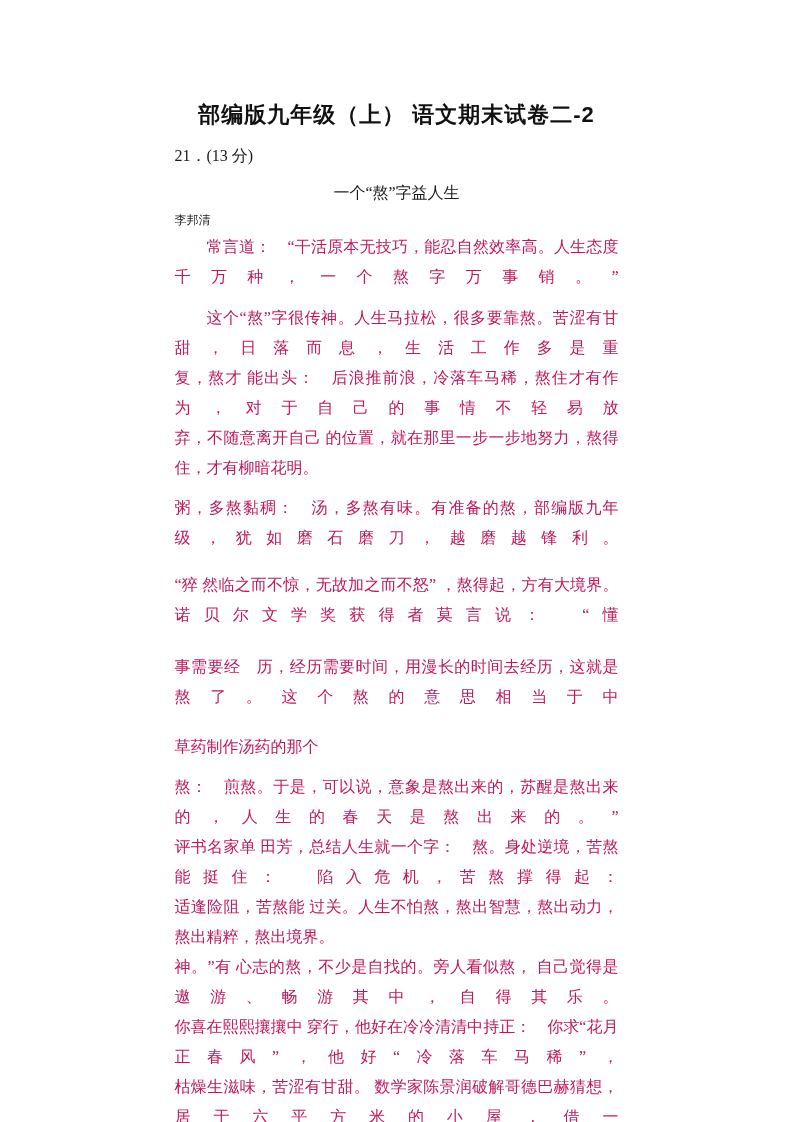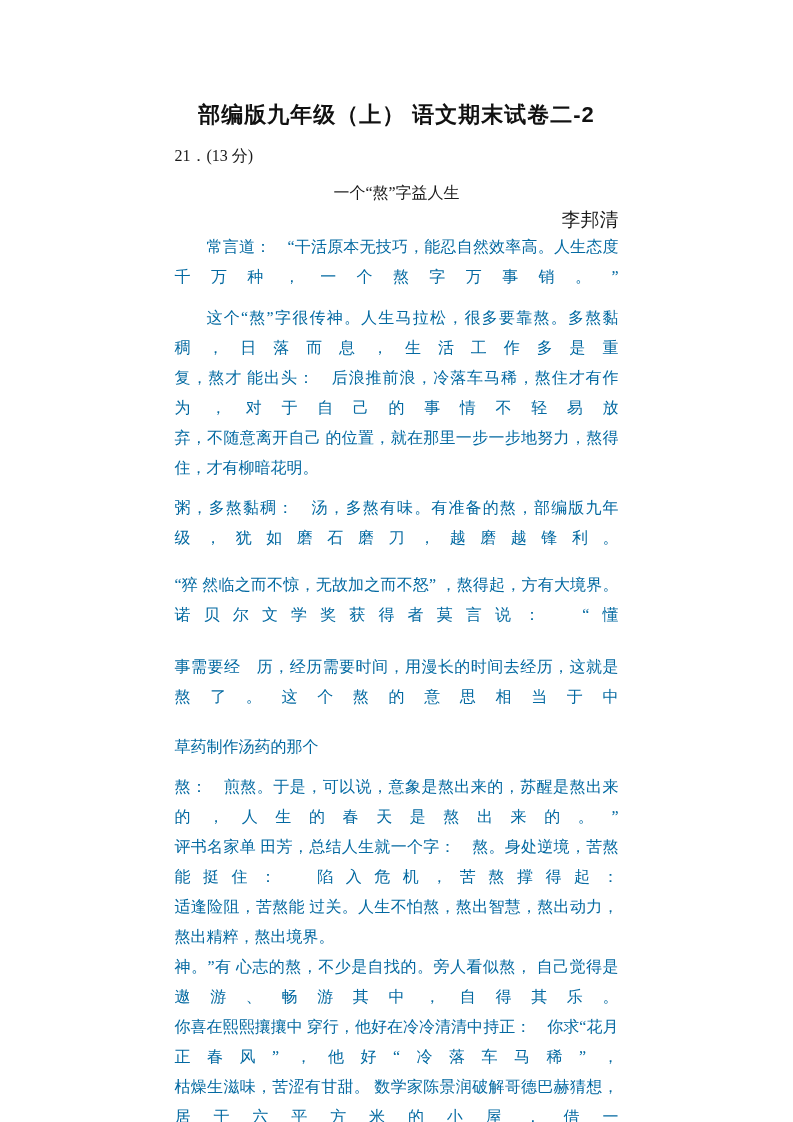--- a/index.html
+++ b/index.html
@@ -34,33 +34,33 @@
     font-size: 16px;
     line-height: 24px;
   }
   .essay-title {
     margin-top: 12px;
     text-align: center;
     font-size: 16px;
     line-height: 26px;
   }
   .essay-author {
-    text-align: right;
-    font-size: 19px;
+    text-align: left;
+    font-size: 12px;
     line-height: 24px;
     margin-top: 2px;
   }
   .essay-body {
     margin-top: 0;
   }
   .line {
     font-size: 16px;
     line-height: 30px;
     text-align: justify;
-    color: #0369a1;
+    color: #be185d;
   }
   .line.full {
     text-align-last: justify;
   }
   .line.indent {
     text-indent: 2em;
   }
 </style>
 </head>
 <body>
@@ -69,21 +69,21 @@
   <div class="doc-title">部编版九年级（上） 语文期末试卷二-2</div>
 
   <div class="q-num">21．(13 分)</div>
 
   <div class="essay-title">一个“熬”字益人生</div>
 
   <div class="essay-author">李邦清</div>
 
   <div class="essay-body">
       <div class="line full indent">常言道：　“干活原本无技巧，能忍自然效率高。人生态度千万种，一个熬字万事销。”</div>
-      <div class="line full indent" style="margin-top: 11px;">这个“熬”字很传神。人生马拉松，很多要靠熬。多熬黏稠，日落而息，生活工作多是重</div>
+      <div class="line full indent" style="margin-top: 11px;">这个“熬”字很传神。人生马拉松，很多要靠熬。苦涩有甘甜，日落而息，生活工作多是重</div>
       <div class="line full">复，熬才 能出头：　后浪推前浪，冷落车马稀，熬住才有作为，对于自己的事情不轻易放</div>
       <div class="line">弃，不随意离开自己 的位置，就在那里一步一步地努力，熬得住，才有柳暗花明。</div>
       <div class="line full" style="margin-top: 10px;">粥，多熬黏稠：　汤，多熬有味。有准备的熬，部编版九年级，犹如磨石磨刀，越磨越锋利。</div>
       <div class="line full" style="margin-top: 17px;">“猝 然临之而不惊，无故加之而不怒” ，熬得起，方有大境界。诺贝尔文学奖获得者莫言说：　“懂</div>
       <div class="line full" style="margin-top: 22px;">事需要经　历，经历需要时间，用漫长的时间去经历，这就是熬了。这个熬的意思相当于中</div>
       <div class="line" style="margin-top: 20px;">草药制作汤药的那个</div>
       <div class="line full" style="margin-top: 10px;">熬：　煎熬。于是，可以说，意象是熬出来的，苏醒是熬出来的，人生的春天是熬出来的。”</div>
       <div class="line full">评书名家单 田芳，总结人生就一个字：　熬。身处逆境，苦熬能挺住：　陷入危机，苦熬撑得起：</div>
       <div class="line">适逢险阻，苦熬能 过关。人生不怕熬，熬出智慧，熬出动力，熬出精粹，熬出境界。</div>
       <div class="line full">神。”有 心志的熬，不少是自找的。旁人看似熬， 自己觉得是遨游、畅游其中，自得其乐。</div>

